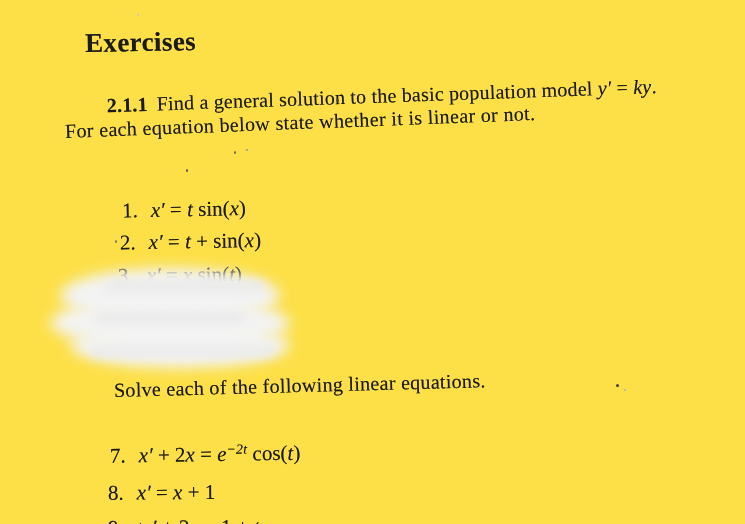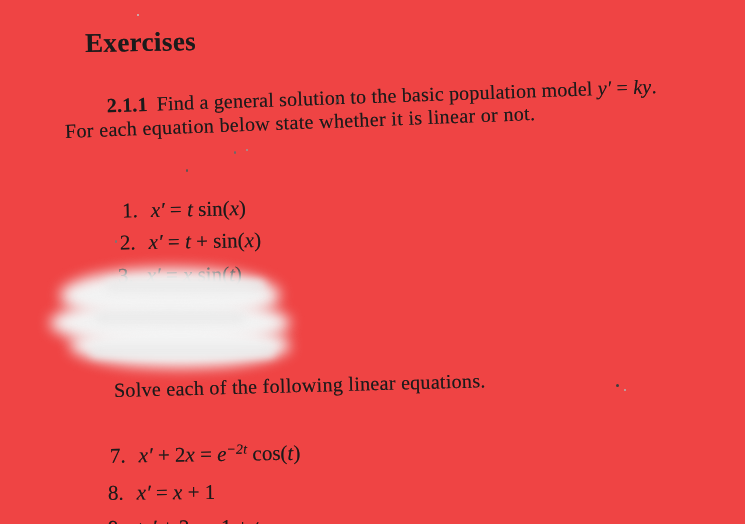--- a/index.html
+++ b/index.html
@@ -1,20 +1,20 @@
 <!DOCTYPE html>
 <html><head>
 <meta charset="utf-8">
 <style>
   html,body { margin:0; padding:0; }
   #page {
     position: relative;
     width: 745px;
     height: 524px;
-    background: #ef4444;
+    background: #fde047;
     overflow: hidden;
     font-family: "Liberation Serif", "DejaVu Serif", serif;
     color: #1b1b1b;
   }
   .line {
     position: absolute;
     white-space: pre;
     transform-origin: left center;
     text-shadow: 0 0 0.4px rgba(20,20,20,0.55);
     line-height: 1.25;

